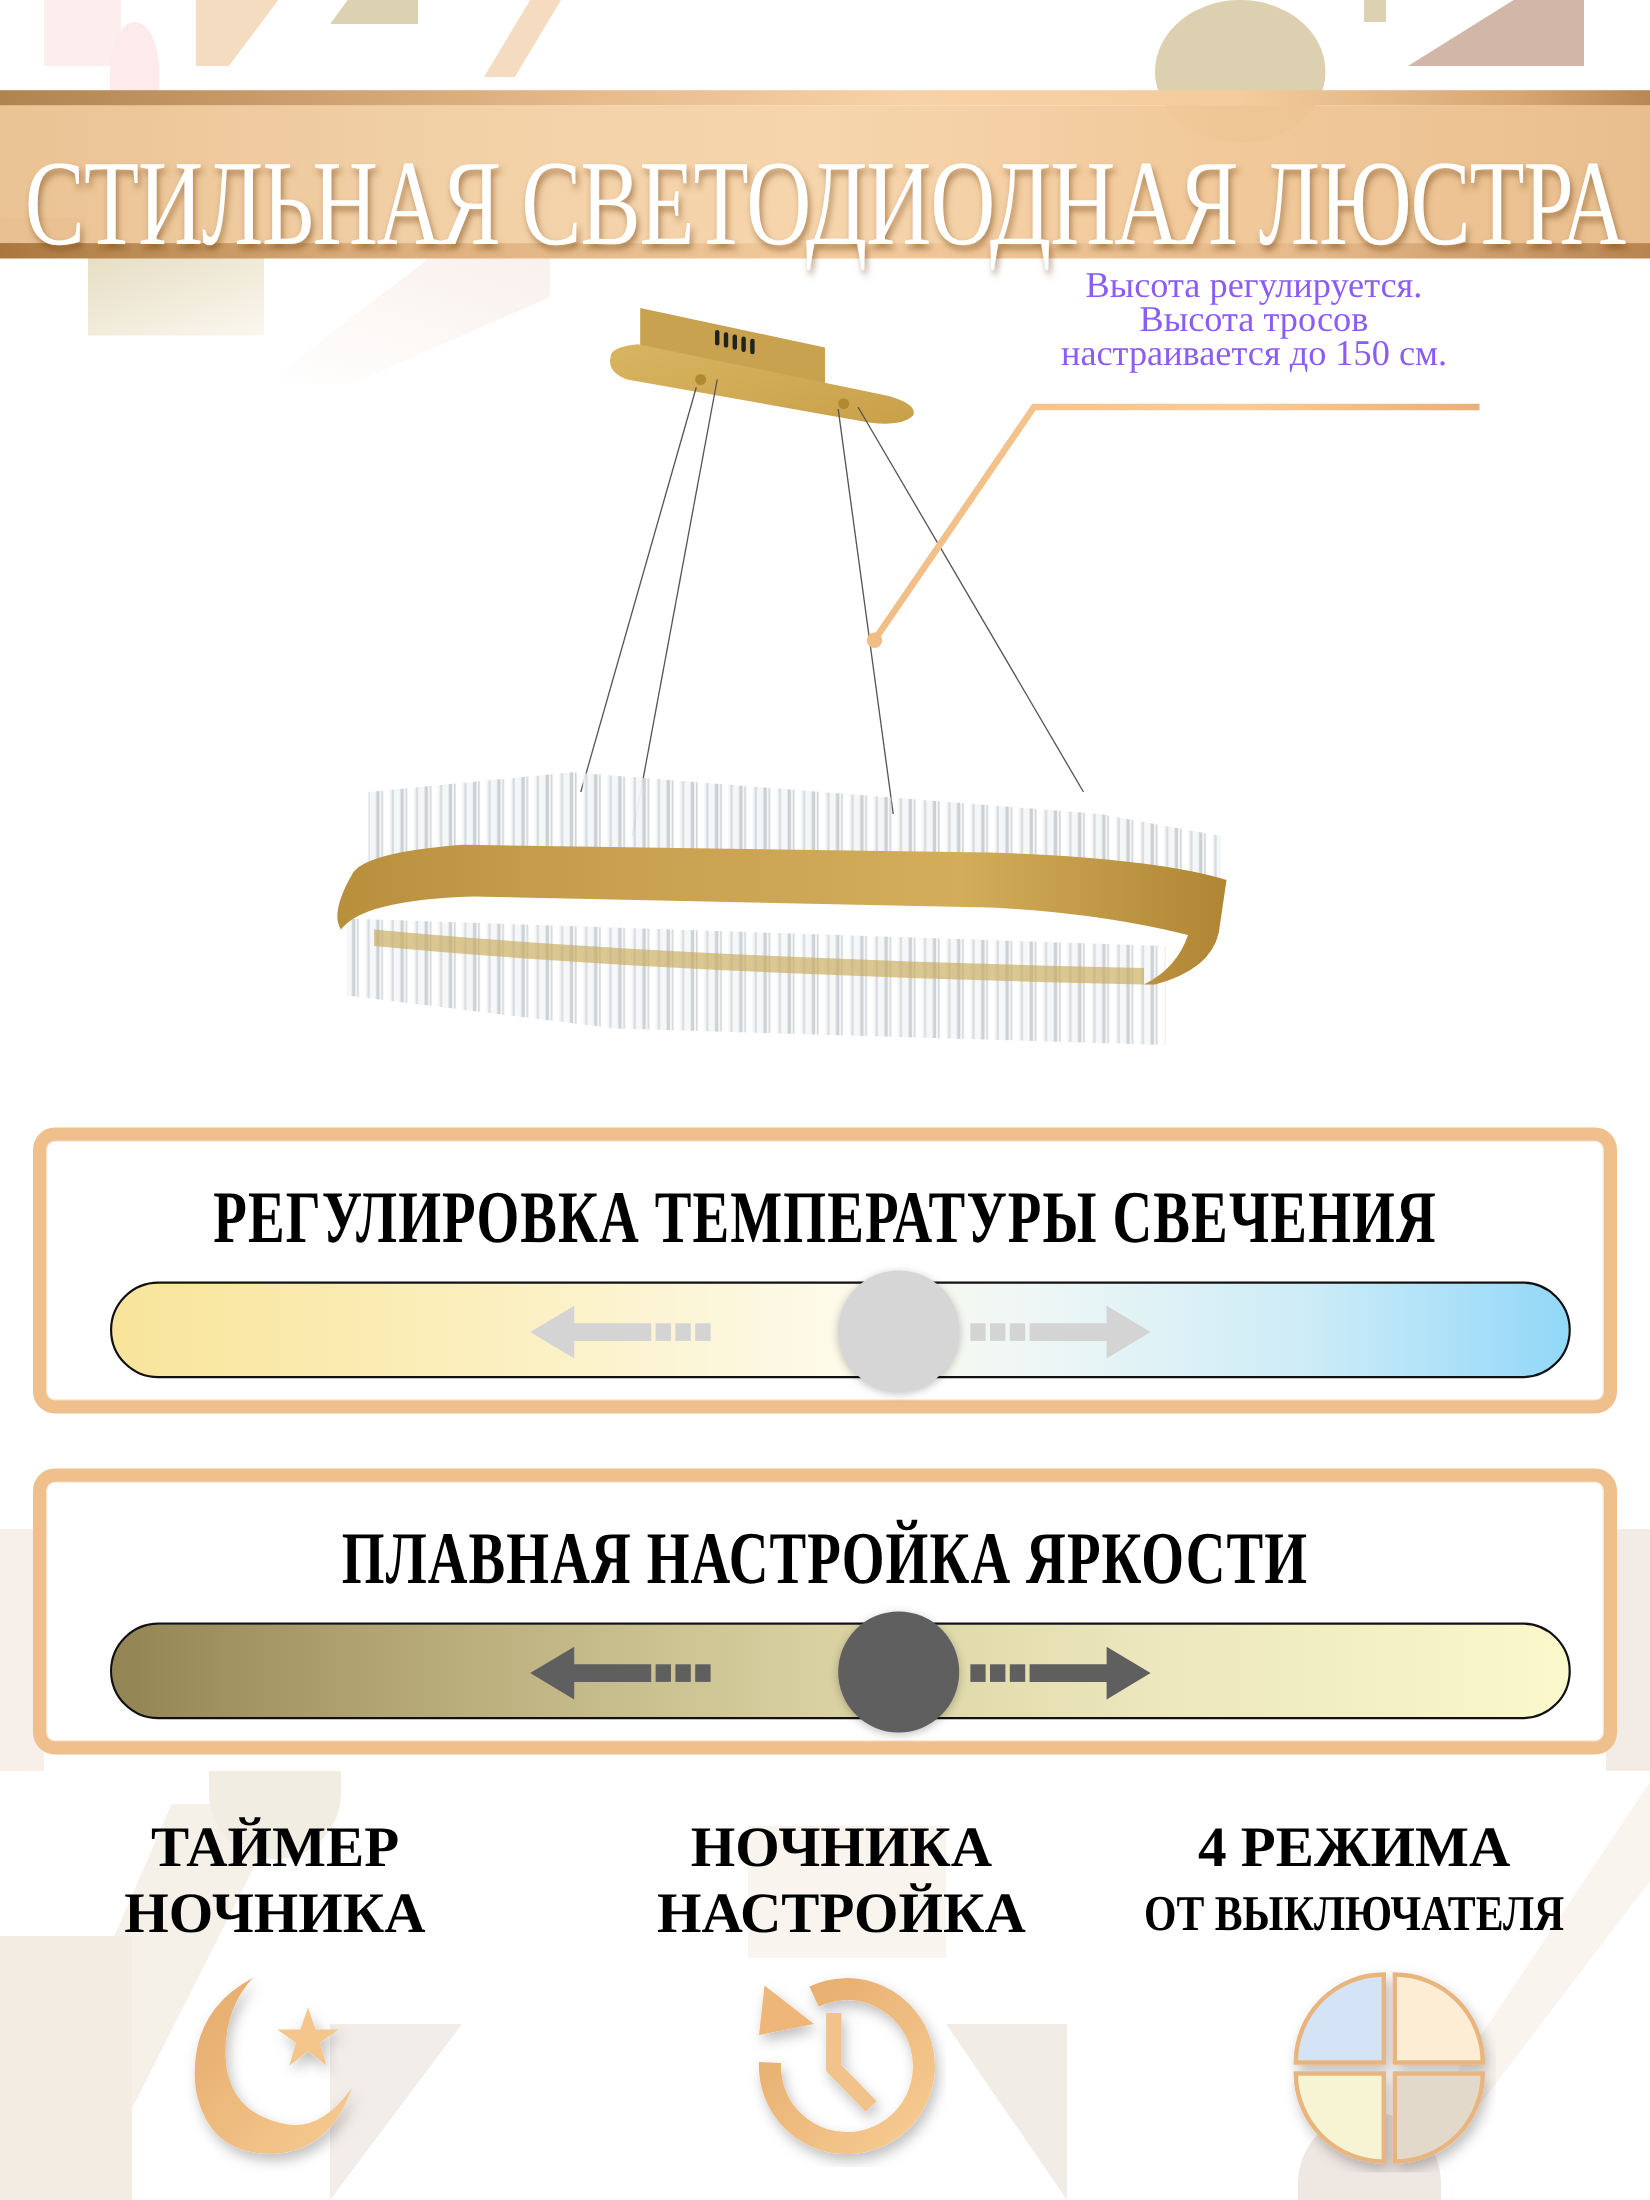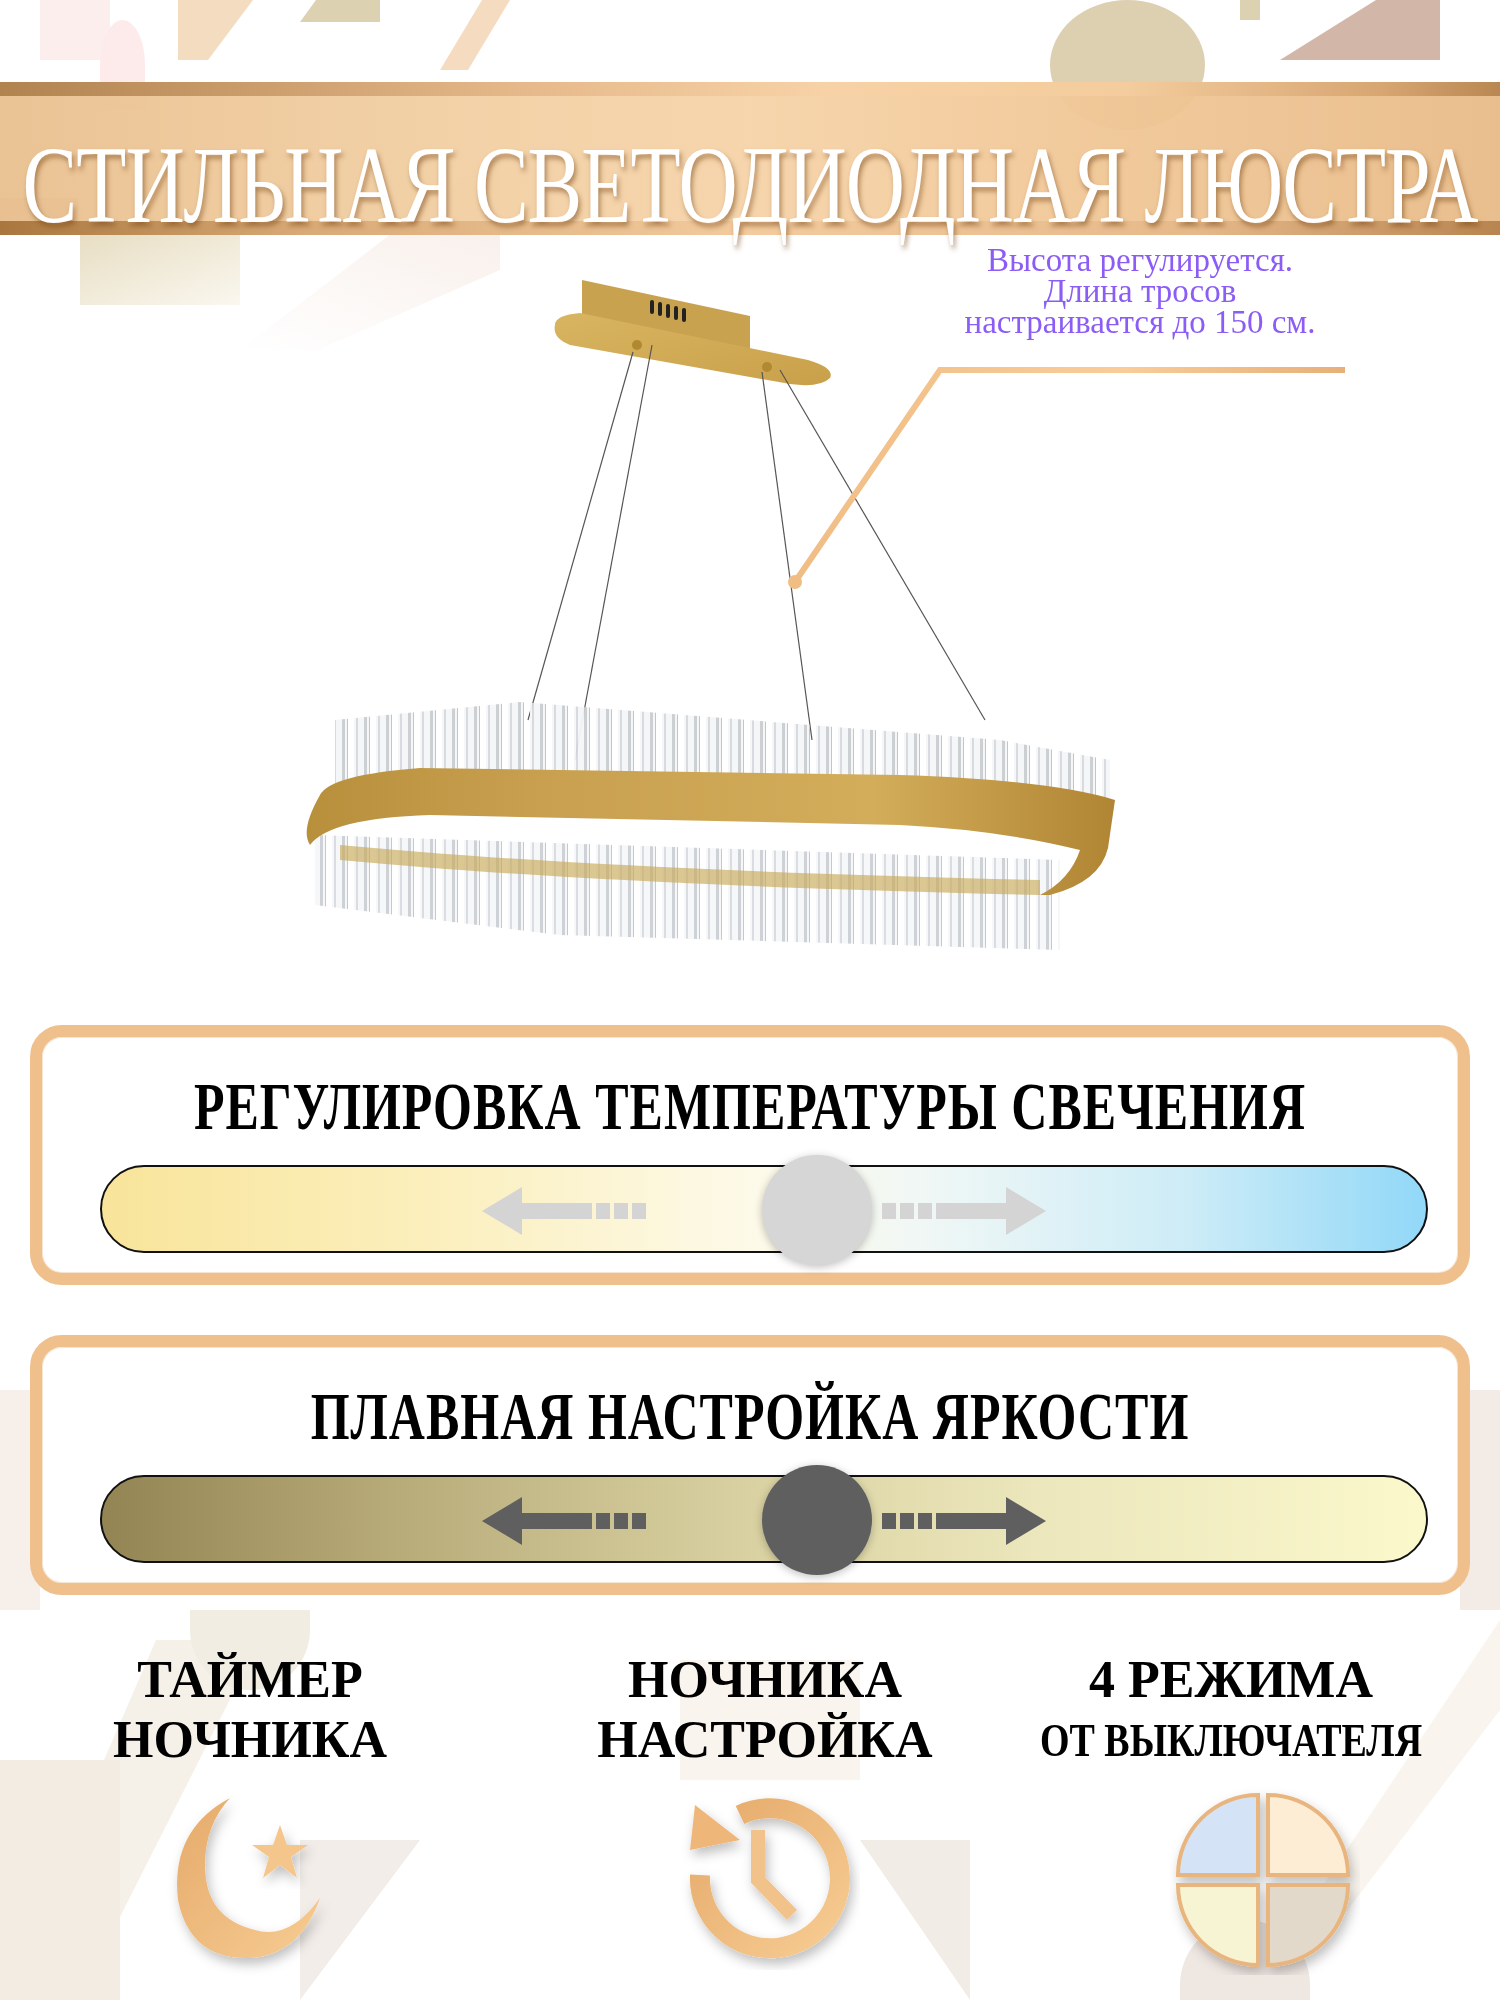--- a/index.html
+++ b/index.html
@@ -17,21 +17,21 @@
     background: linear-gradient(90deg, #a9773e 0%, #d9aa76 20%, #f3cb9e 50%, #e6b98a 80%, #b88550 100%); }
   .banner .title { position: absolute; left: 0; top: 40px; width: 100%; text-align: center;
     font-size: 82px; color: #ffffff; letter-spacing: -1px; transform: scaleY(1.35); transform-origin: top center;
     text-shadow: 2px 3px 5px rgba(120,70,20,0.55); white-space: nowrap; }
 
   .info-text { position: absolute; left: 880px; top: 245px; width: 520px; text-align: center;
     font-size: 33px; line-height: 31px; color: #8b5cf6; }
 
   
   .panel { position: absolute; left: 30px; width: 1440px; box-sizing: border-box; border: 12px solid #efbf8c;
-    border-radius: 32px; background: #ffffff;
+    border-radius: 20px; background: #ffffff;
     border-image: none; box-shadow: inset 0 0 0 1px rgba(230,170,110,0.3); }
   .panel-title { position: absolute; left: 0; width: 100%; text-align: center; font-weight: bold;
     font-size: 50px; color: #000; letter-spacing: 1px; transform: scaleY(1.35); transform-origin: top center; white-space: nowrap; }
   .track { position: absolute; left: 58px; width: 1328px; height: 88px; box-sizing: border-box;
     border: 2px solid #111; border-radius: 44px / 44px; }
   .knob { position: absolute; width: 110px; height: 110px; border-radius: 50%; left: 660px; top: -12px;
     box-shadow: 0 2px 8px rgba(0,0,0,0.25); }
 
   .feature { position: absolute; text-align: center; color: #000; font-weight: bold; }
   .feature .l1 { font-size: 52px; line-height: 60px; }
@@ -67,21 +67,21 @@
 
 <div class="banner">
   <div class="stripe-top"></div>
   <div class="body"></div>
   <div class="stripe-bot"></div>
   <div class="title">СТИЛЬНАЯ СВЕТОДИОДНАЯ ЛЮСТРА</div>
 </div>
 
 <div class="info-text">
   <div>Высота регулируется.</div>
-  <div>Длина тросов</div>
+  <div>Высота тросов</div>
   <div>настраивается до 150 см.</div>
 </div>
 
 <svg class="abs" style="left:0;top:260px" width="1500" height="740" viewBox="0 260 1500 740">
   <defs>
     <linearGradient id="gold" x1="0" y1="0" x2="1" y2="0">
       <stop offset="0" stop-color="#b8903c"></stop>
       <stop offset="0.3" stop-color="#c8a050"></stop>
       <stop offset="0.7" stop-color="#d3ad5a"></stop>
       <stop offset="1" stop-color="#b08534"></stop>

